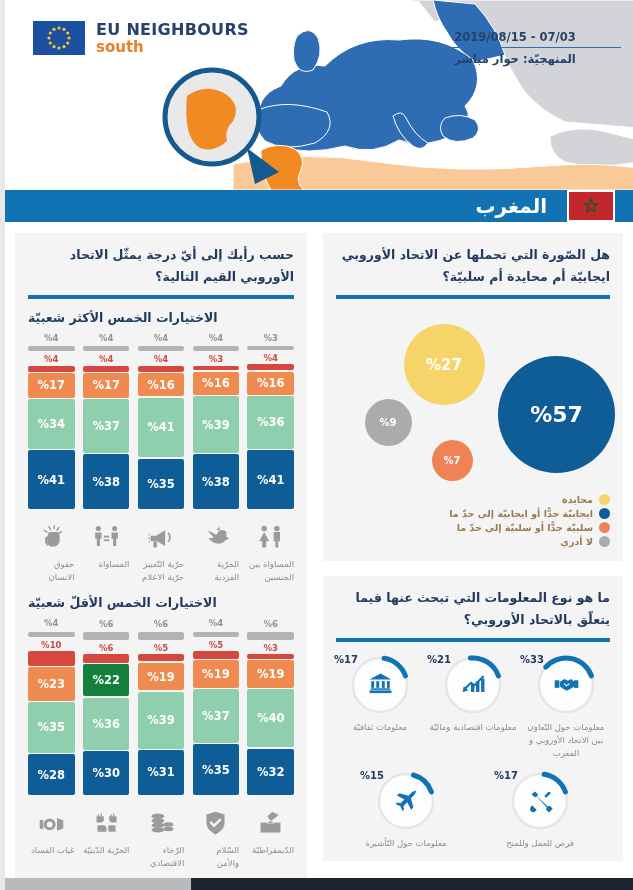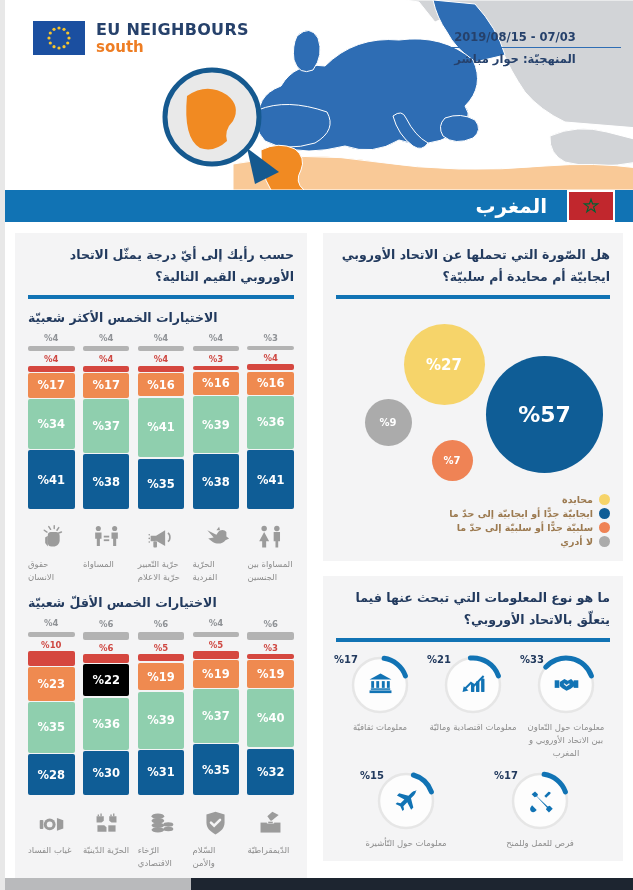--- a/index.html
+++ b/index.html
@@ -34,21 +34,21 @@
   
   .bars-row{display:flex;direction:rtl;justify-content:space-between;align-items:flex-end;}
   .bar-col{width:17.5%;display:flex;flex-direction:column;}
   .seg{border-radius:2px;margin-top:1.5px;display:flex;align-items:center;justify-content:center;}
   .seg-val{color:#fff;font-weight:bold;font-size:11.5px;}
   .seg-label{text-align:center;font-size:8.5px;font-weight:bold;}
   .lbl-grey{color:#8f9296;margin-bottom:2px;}
   .lbl-red{color:#cf4842;margin-top:3px;}
   .cat-icon{height:34px;margin-top:9px;display:flex;align-items:flex-end;justify-content:center;color:#9b9b9b;}
   .cat-icon svg{width:29px;height:29px;fill:currentColor;}
-  .cat-label{color:#8d8d8d;font-size:8.5px;text-align:left;margin-top:6px;line-height:1.5;min-height:26px;}
+  .cat-label{color:#8d8d8d;font-size:8.5px;text-align:right;margin-top:6px;line-height:1.5;min-height:26px;}
   .dotted-sep{border-top:2px dotted #8fb0c9;margin:8px 0 7px;}
   .values-legend{display:flex;direction:rtl;justify-content:space-between;align-items:center;}
   .vl-item{display:flex;align-items:center;gap:4px;}
   .vl-dot{width:10px;height:10px;border-radius:50%;flex:0 0 auto;}
   .vl-label{font-size:8px;color:#55606e;}
   
   .bubble-area{position:relative;height:188px;margin-top:4px;}
   .bubble{position:absolute;border-radius:50%;display:flex;align-items:center;justify-content:center;
           color:#fff;font-weight:bold;}
   .bubble-legend{margin-top:2px;}
@@ -145,21 +145,21 @@
   </div>
 
   <div class="content">
 
     <div class="col-right">
 
       <div class="panel">
         <div class="question">هل الصّورة التي تحملها عن الاتحاد الأوروبي ايجابيّة أم محايدة أم سلبيّة؟</div>
         <div class="hr-accent"></div>
         <div class="bubble-area" id="bubble-area">
-            <div class="bubble" style="background: rgb(15, 93, 150); width: 117px; height: 117px; left: 150px; top: 53.5px; font-size: 22px;">
+            <div class="bubble" style="background: rgb(15, 93, 150); width: 117px; height: 117px; left: 162px; top: 53.5px; font-size: 22px;">
               <span class="num">%57</span>
             </div>
             <div class="bubble" style="background: rgb(246, 212, 106); width: 81px; height: 81px; left: 67.5px; top: 21.5px; font-size: 15px;">
               <span class="num">%27</span>
             </div>
             <div class="bubble" style="background: rgb(239, 131, 85); width: 41px; height: 41px; left: 95.5px; top: 137.5px; font-size: 10px;">
               <span class="num">%7</span>
             </div>
             <div class="bubble" style="background: rgb(171, 171, 171); width: 47px; height: 47px; left: 28.5px; top: 96.5px; font-size: 10px;">
               <span class="num">%9</span>
@@ -472,21 +472,21 @@
                 <ellipse cx="23.5" cy="22" rx="5.5" ry="2.5"></ellipse>
               </svg>
             </div>
             <div class="cat-label">الرّخاء الاقتصادي</div>
           </div>
           <div class="bar-col">
             <div class="seg-label lbl-grey"><span class="num">%6</span></div>
             <div class="seg cap" style="background: rgb(179, 179, 179); height: 7.2px;"></div>
             <div class="seg-label lbl-red"><span class="num">%6</span></div>
             <div class="seg" style="background: rgb(213, 71, 63); height: 8.7px;"></div>
-            <div class="seg" style="background: #000000; height: 31.9px;">
+            <div class="seg" style="background: #15803d; height: 31.9px;">
               <span class="seg-val num">%22</span>
             </div>
             <div class="seg" style="background: rgb(143, 207, 174); height: 52.2px;">
               <span class="seg-val num">%36</span>
             </div>
             <div class="seg" style="background: rgb(15, 93, 150); height: 43.5px;">
               <span class="seg-val num">%30</span>
             </div>
             <div class="cat-icon">
               <svg viewBox="0 0 32 32">

